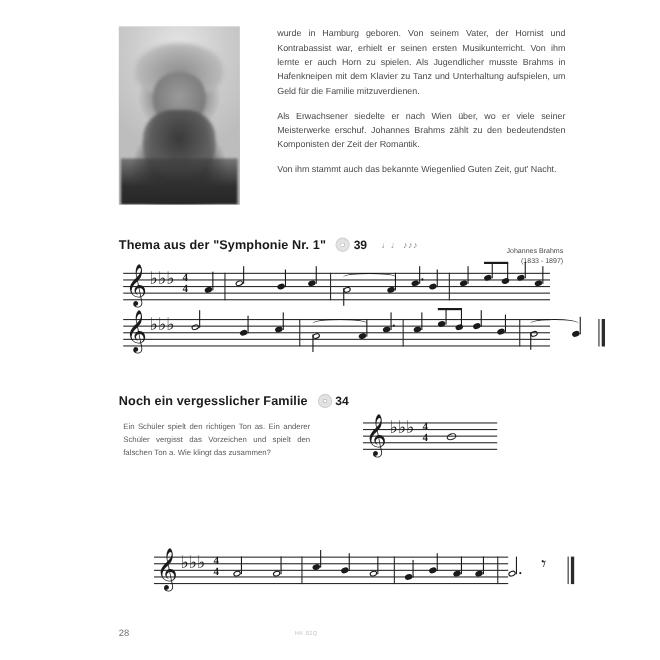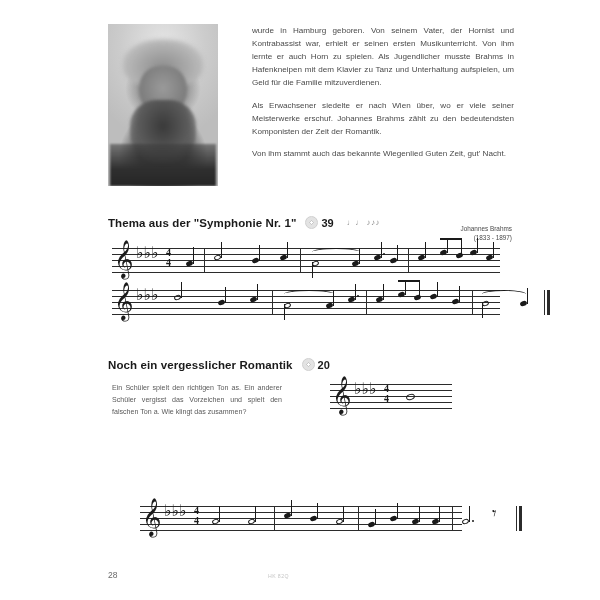--- a/index.html
+++ b/index.html
@@ -449,24 +449,24 @@
       <div class="note hollow" style="left:370px; top:11px;"></div>
       <div class="stem" style="left:370px; top:12px; height:16px;"></div>
       <div class="note" style="left:408px; top:11px;"></div>
       <div class="stem" style="left:415px; top:-2px; height:16px;"></div>
 
       <div class="barline final" style="left:432px;"></div>
     </div>
   </div>
 
   <div class="section-head" style="left:108px; top:358px;">
-    <span class="section-title">Noch ein vergesslicher Romantik</span>
+    <span class="section-title">Noch ein vergesslicher Familie</span>
     <span class="track">
       <span class="disc-icon"></span>
-      <span class="track-num">20</span>
+      <span class="track-num">34</span>
     </span>
   </div>
 
   <div class="exercise-text" style="left:112px; top:382px; width:170px;">Ein Schüler spielt den richtigen Ton as. Ein anderer Schüler vergisst das Vorzeichen und spielt den falschen Ton a. Wie klingt das zusammen?</div>
 
   <div class="system" style="left:330px; top:384px; width:122px;">
     <div class="staff">
       <div class="line l0"></div>
       <div class="line l1"></div>
       <div class="line l2"></div>

